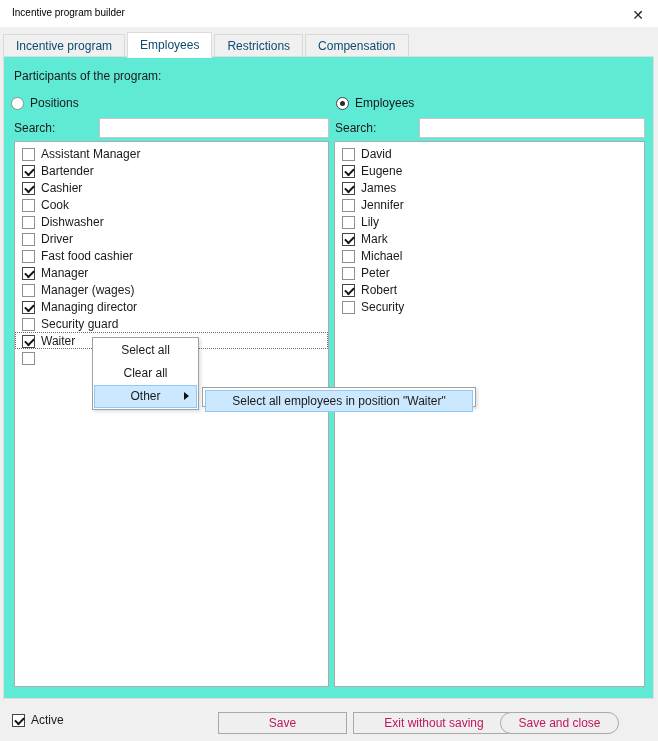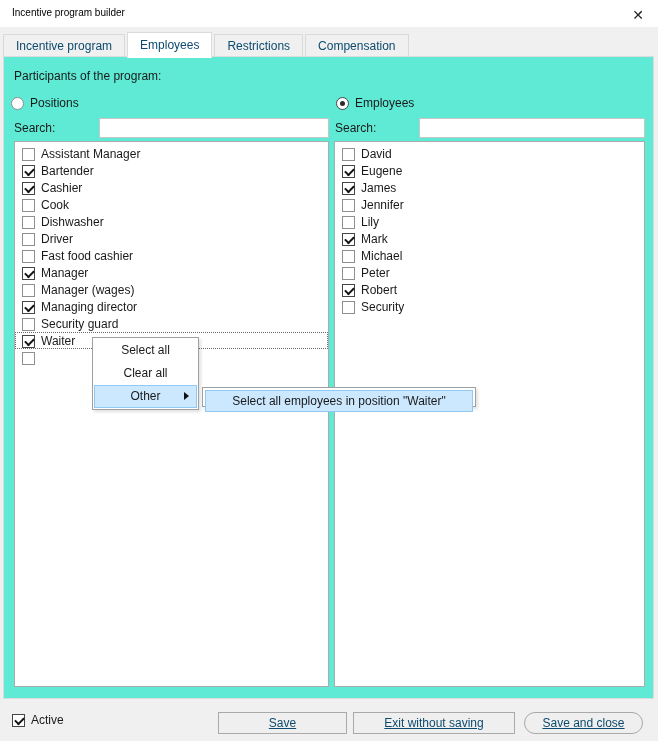--- a/index.html
+++ b/index.html
@@ -41,24 +41,24 @@
   .ctx-item { height:23px; line-height:21px; text-align:center; position:relative; border:1px solid transparent; }
   .ctx-item.highlighted { background:var(--hl-fill); border:1px solid var(--hl-border); }
   .ctx-arrow { position:absolute; right:7px; top:6px; width:0; height:0;
     border-left:5px solid #111; border-top:4px solid transparent; border-bottom:4px solid transparent; }
   .submenu { position:absolute; left:198px; top:330px; width:274px; height:20px; background:#ffffff;
     border:1px solid #a0a0a0; z-index:11; padding:2px; box-shadow:2px 2px 3px rgba(0,0,0,0.12); }
   .submenu-item { height:22px; line-height:20px; text-align:center;
     background:var(--hl-fill); border:1px solid var(--hl-border); }
   .footer-active { position:absolute; left:12px; top:713px; display:flex; align-items:center; gap:6px;justify-content:space-between; }
   .btn { position:absolute; top:712px; height:22px; background:#efefef; border:1px solid #a9a9a9;
-    text-align:center; line-height:20px; font:inherit; color:#0c4a6e; cursor:pointer;text-decoration:underline; }
+    text-align:center; line-height:20px; font:inherit; color:#be185d; cursor:pointer; }
   .btn-save { left:218px; width:129px; }
   .btn-exit { left:353px; width:162px; }
-  .btn-saveclose { left:524px; width:119px;border-radius:11px; }
+  .btn-saveclose { left:500px; width:119px;border-radius:11px; }
 </style>
 </head>
 <body>
 
 <div class="titlebar">
   <div class="title">Incentive program builder</div>
   <div class="close-btn">✕</div>
 </div>
 
 <div class="tabbar">

